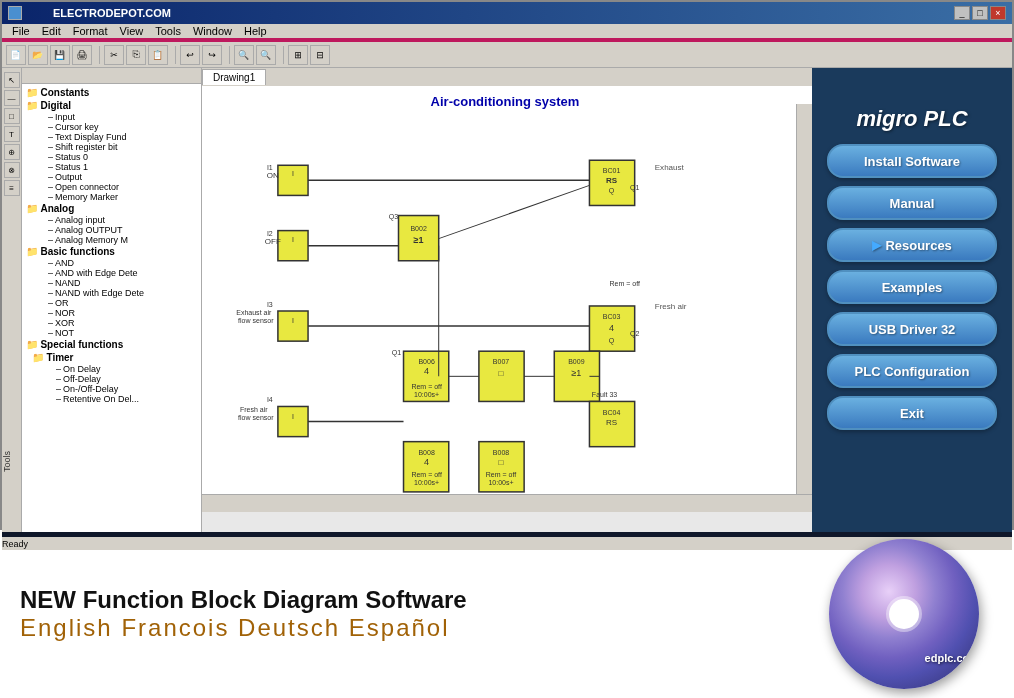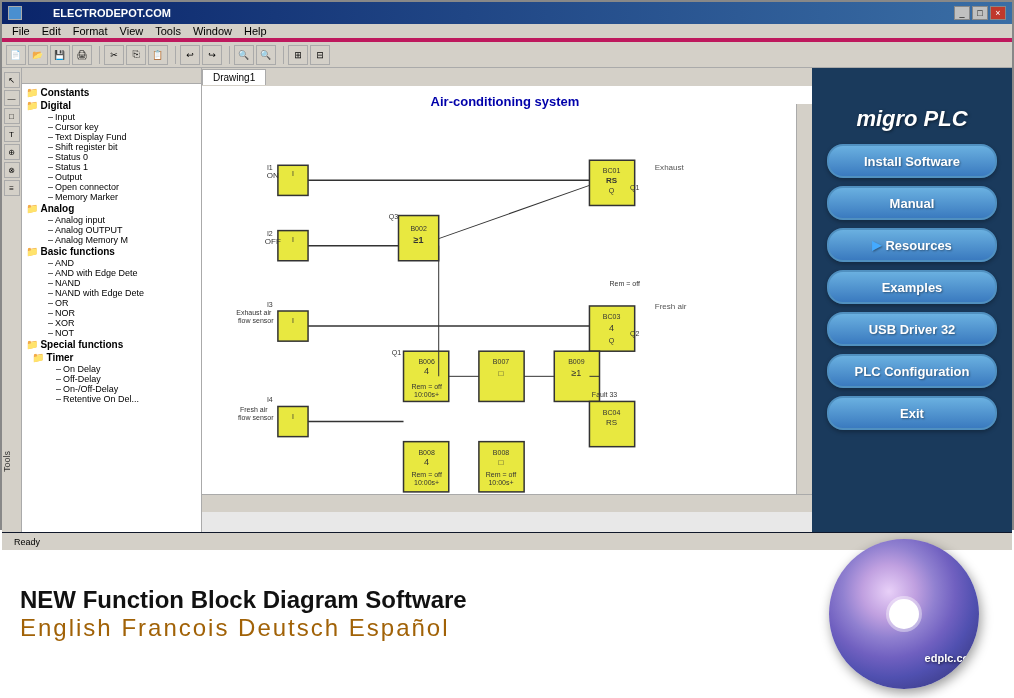--- a/index.html
+++ b/index.html
@@ -385,24 +385,24 @@
     
     .diagram-svg {
       width: 100%;
       height: 100%;
     }
 
     
     .status-bar {
       height: 18px;
       background: #d4d0c8;
-      border-top: 1px solid #0f172a;
-      display: flex;
-      align-items: center;
-      padding: 0 12px;
+      border-top: 5px solid #0f172a;
+      display: flex;
+      align-items: center;
+      padding: 0 0;
       font-size: 9px;
     }
   </style>
 </head>
 <body>
 
 <div class="main-container">
 
   <div class="software-window">
 

